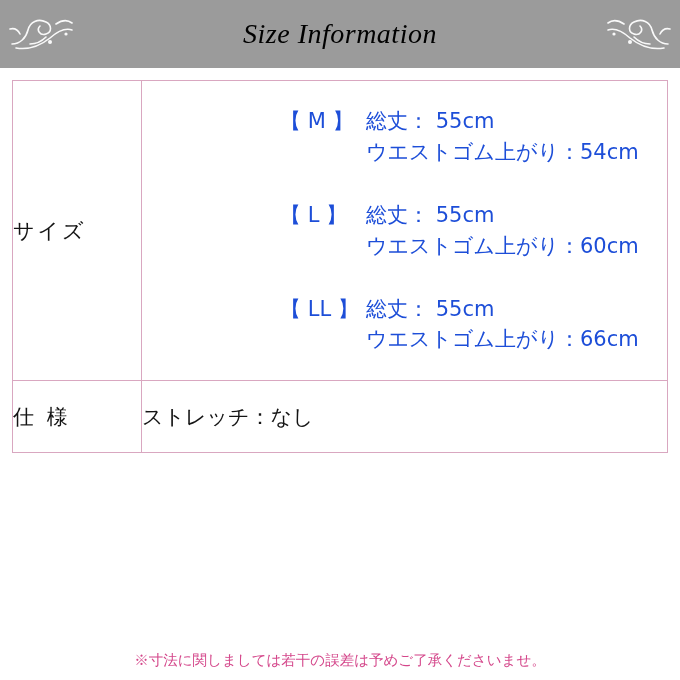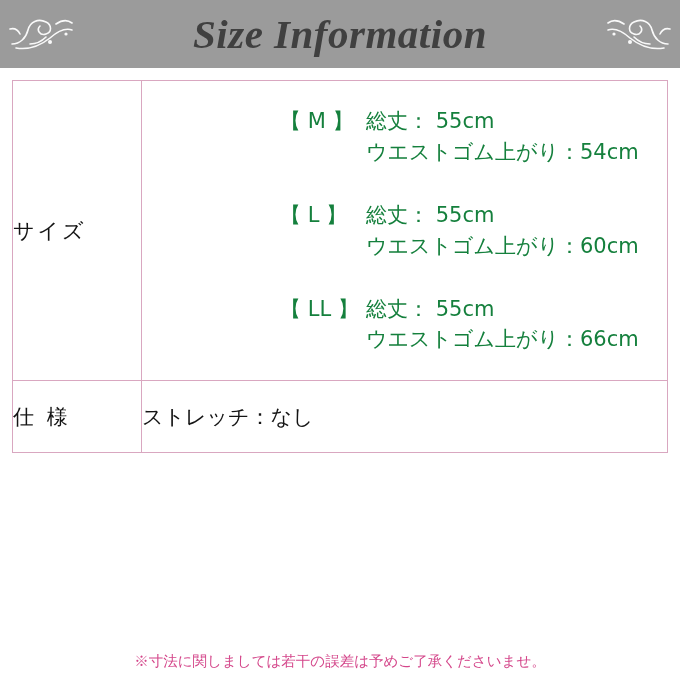--- a/index.html
+++ b/index.html
@@ -26,25 +26,25 @@
     position: relative;
     width: 680px;
     height: 68px;
     background: #9b9b9b;
     display: flex;
     align-items: center;
     justify-content: center;
   }
   .header-title {
     font-family: "Liberation Serif", serif;
-    font-size: 41px;
-    color: #404040;
+    font-size: 28px;
+    color: #000000;
     letter-spacing: 0.5px;
     font-style: italic;
-    font-weight: bold;
+    font-weight: normal;
   }
   .orn {
     position: absolute;
     top: 10px;
     width: 70px;
     height: 48px;
     color: #ffffff;
     opacity: .95;
   }
   .orn.left  { left: 6px; }
@@ -88,41 +88,41 @@
     padding-left: 138px;
     margin: 0;
   }
   .size-block + .size-block { margin-top: 33px; }
 
   .size-line {
     white-space: nowrap;
     font-size: 21px;
     line-height: 1.45;
     font-family: "DejaVu Sans", sans-serif;
-    color: #15803d;
+    color: #1d4ed8;
   }
   .size-tag {
     display: inline-block;
     min-width: 86px;
   }
 
   .r-sizes { height: 300px; }
   .r-mat   { height: 72px; }
   .r-spec  { height: 72px; }
   .r-made  { height: 60px; }
 
   
   .notes {
     position: absolute;
     left: 0;
     right: 0;
     bottom: 8px;
     text-align: center;
     color: #d4468a;
-    font-family: Liberation Serif, serif;
+    font-family: Liberation Mono, monospace;
     font-size: 14.5px;
     line-height: 1.55;
   }
   .notes div { white-space: nowrap; }
 </style>
 </head>
 <body>
 
 <div class="page">
 

